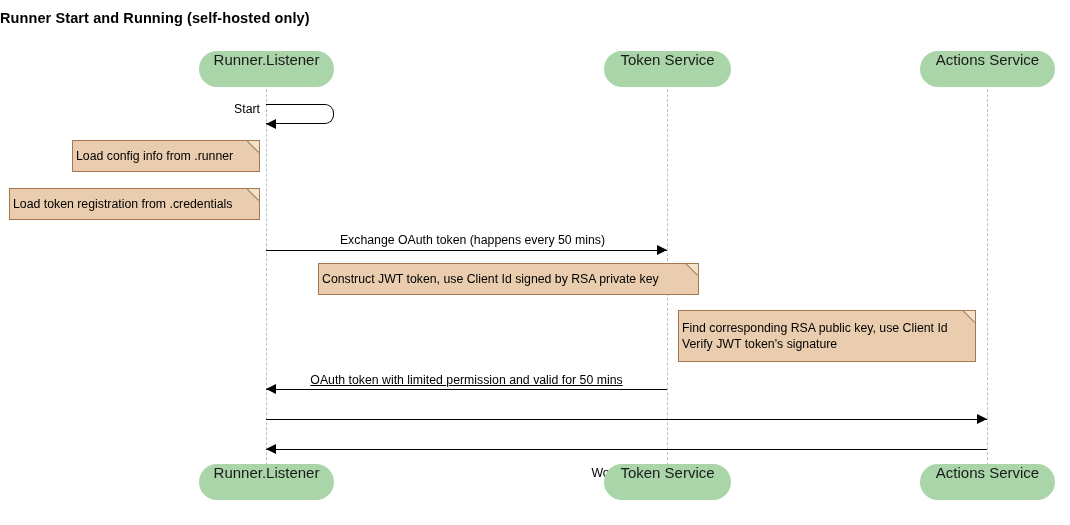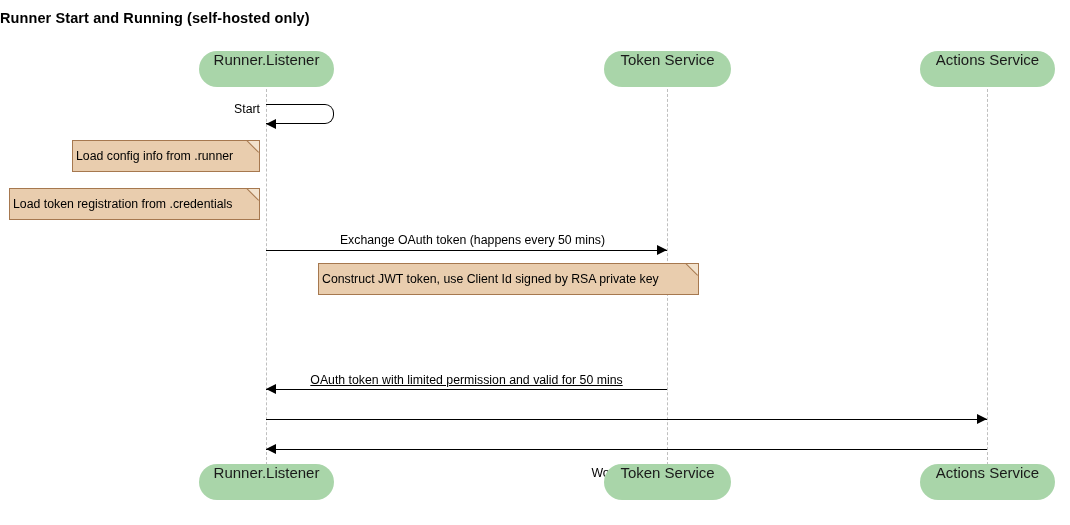--- a/index.html
+++ b/index.html
@@ -166,20 +166,25 @@
 
   <div class="msg-label" style="left:272px; top:233px; width:401px;">Exchange OAuth token (happens every 50 mins)</div>
   <div class="msg" style="left:266px; top:250px; width:401px;"></div>
   <div class="arrow-head arrow-right" style="left:657px; top:245px;"></div>
 
   <div class="note" style="left:277px; top:263px; width:381px; height:32px;margin-left:41px;">
     <span class="fold"></span>
     <span>Construct JWT token, use Client Id signed by RSA private key</span>
   </div>
 
+  <div class="note" style="left:678px; top:310px; width:298px; height:52px;">
+    <span class="fold"></span>
+    <span>Find corresponding RSA public key, use Client Id
+Verify JWT token's signature</span>
+  </div>
 
   <div class="msg-label" style="left:266px; top:373px; width:401px;text-decoration:underline;">OAuth token with limited permission and valid for 50 mins</div>
   <div class="msg" style="left:266px; top:389px; width:401px;"></div>
   <div class="arrow-head arrow-left" style="left:266px; top:384px;"></div>
 
   <div class="msg" style="left:266px; top:419px; width:721px;"></div>
   <div class="arrow-head arrow-right" style="left:977px; top:414px;"></div>
 
   <div class="msg-label" style="left:266px; top:433px; width:721px;margin-top:33px;">Workflow job</div>
   <div class="msg" style="left:266px; top:449px; width:721px;"></div>

